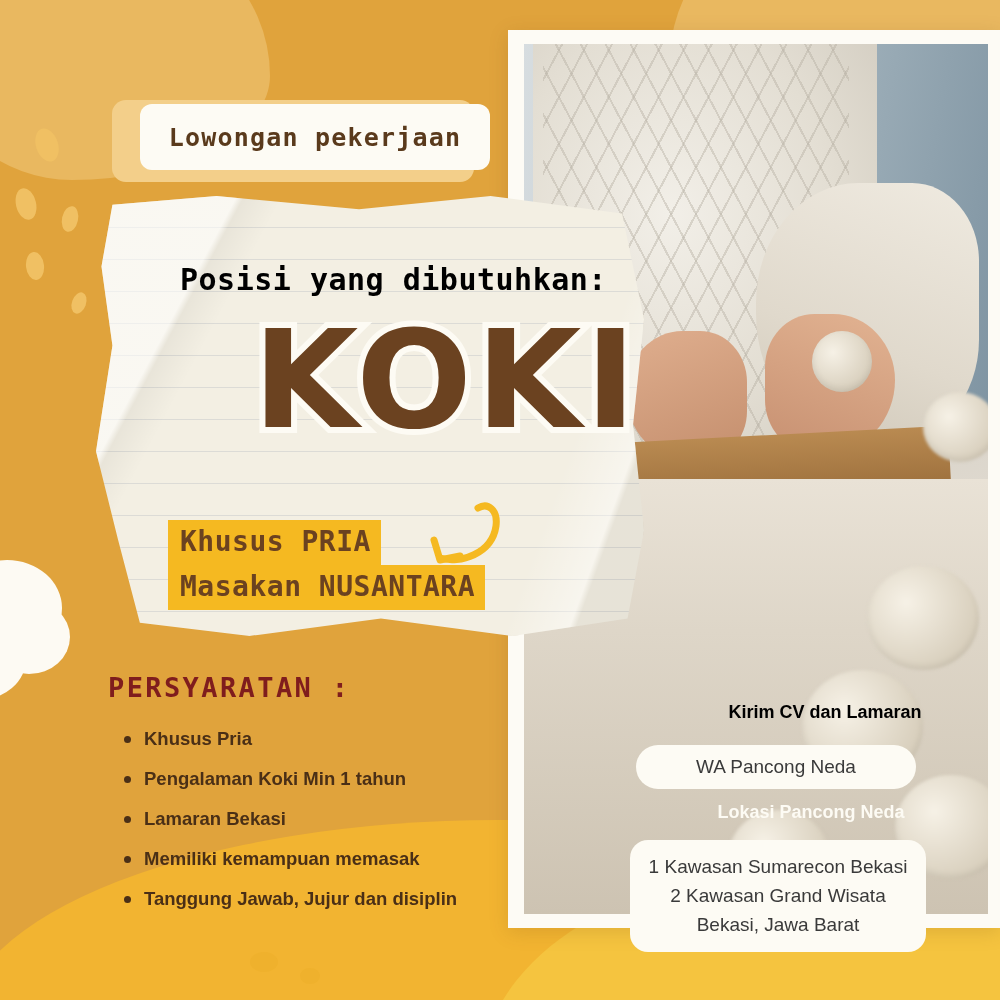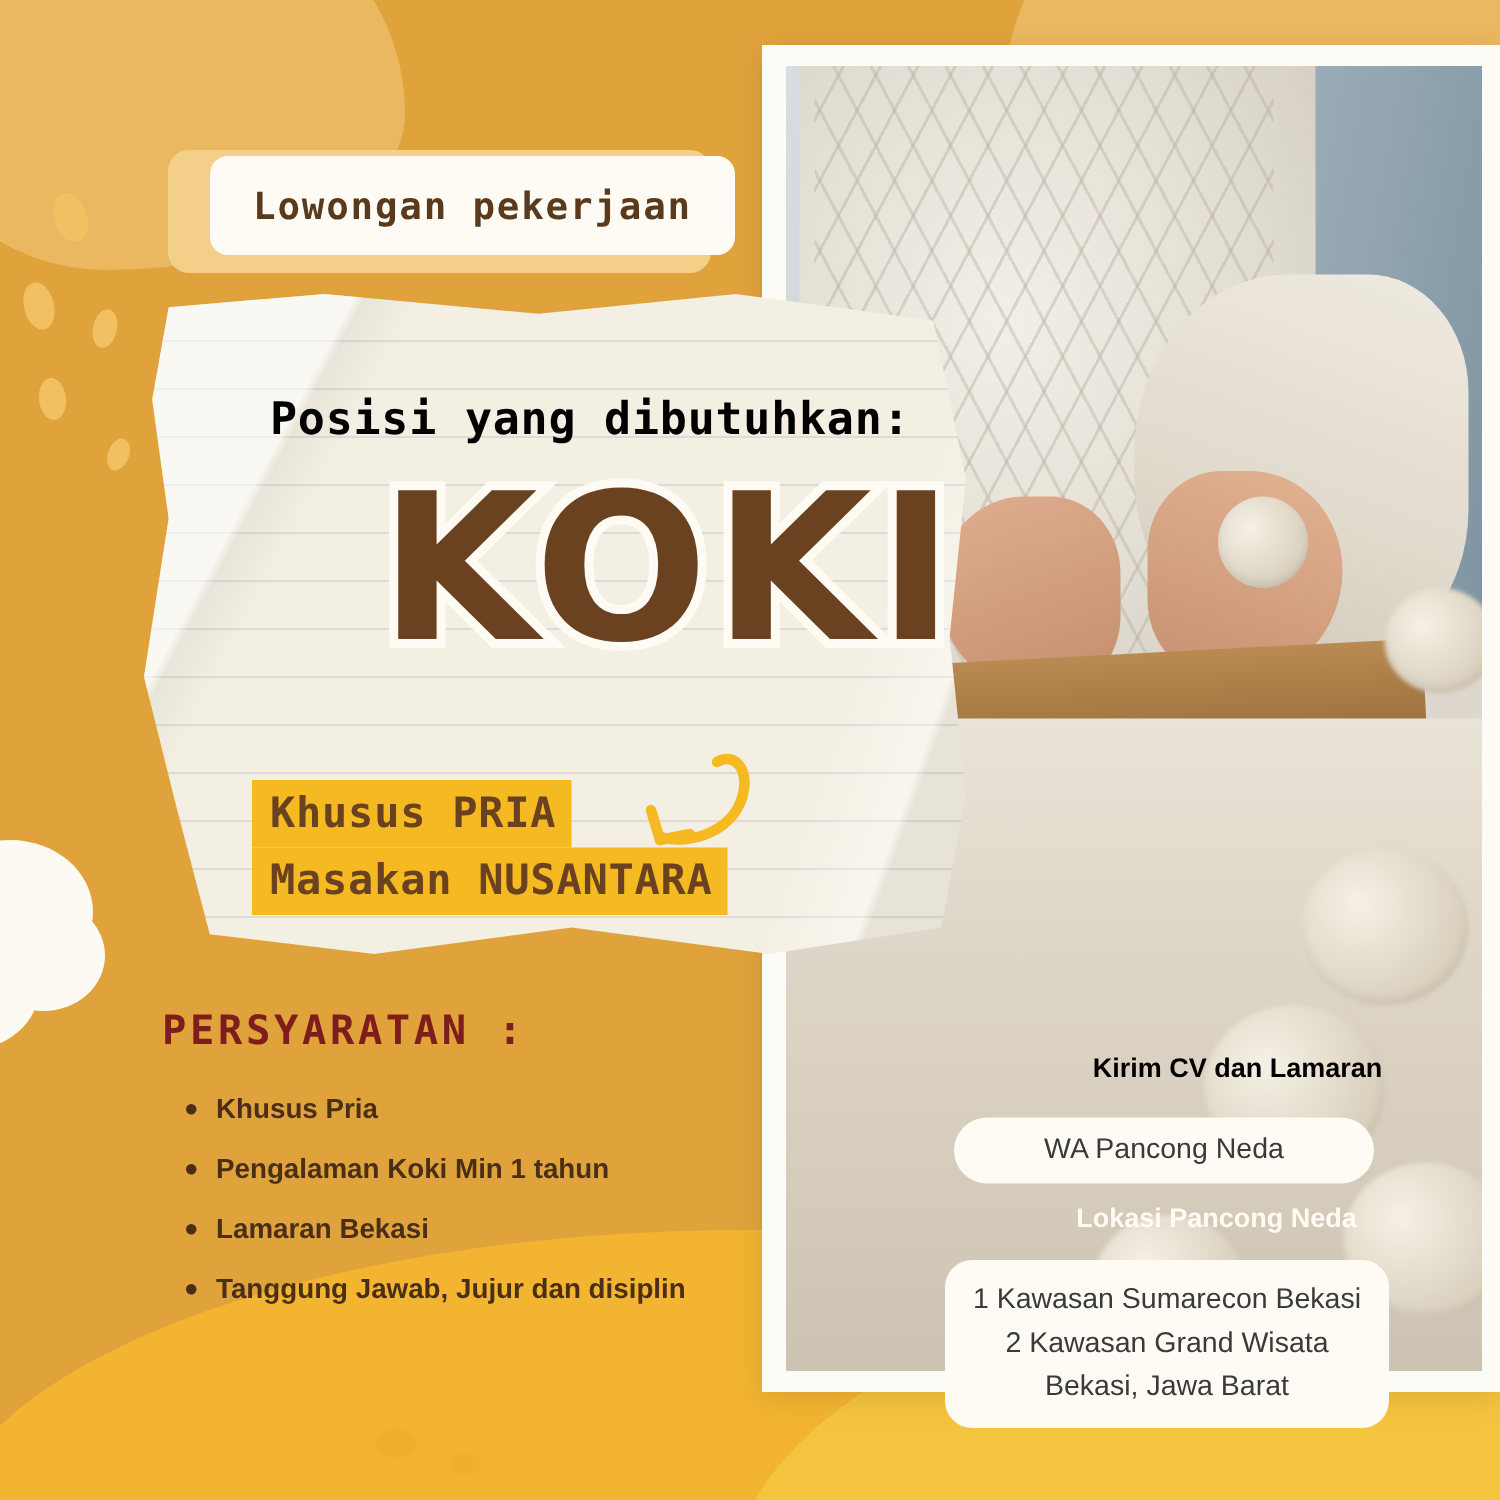--- a/index.html
+++ b/index.html
@@ -349,20 +349,21 @@
   <div class="highlight-wrap">
     <div><span class="hl-line">Khusus PRIA</span></div>
     <div><span class="hl-line">Masakan NUSANTARA</span></div>
   </div>
 
   <div class="req-title">PERSYARATAN :</div>
   <ul class="req-list">
     <li>Khusus Pria</li>
     <li>Pengalaman Koki Min 1 tahun</li>
     <li>Lamaran Bekasi</li>
+    <li>Memiliki kemampuan memasak</li>
     <li>Tanggung Jawab, Jujur dan disiplin</li>
   </ul>
 
   <div class="cv-label">Kirim CV dan Lamaran</div>
   <div class="pill">WA Pancong Neda</div>
   <div class="lokasi-label">Lokasi Pancong Neda</div>
   <div class="addr-box">
     <div>1 Kawasan Sumarecon Bekasi</div>
     <div>2 Kawasan Grand Wisata</div>
     <div>Bekasi, Jawa Barat</div>

